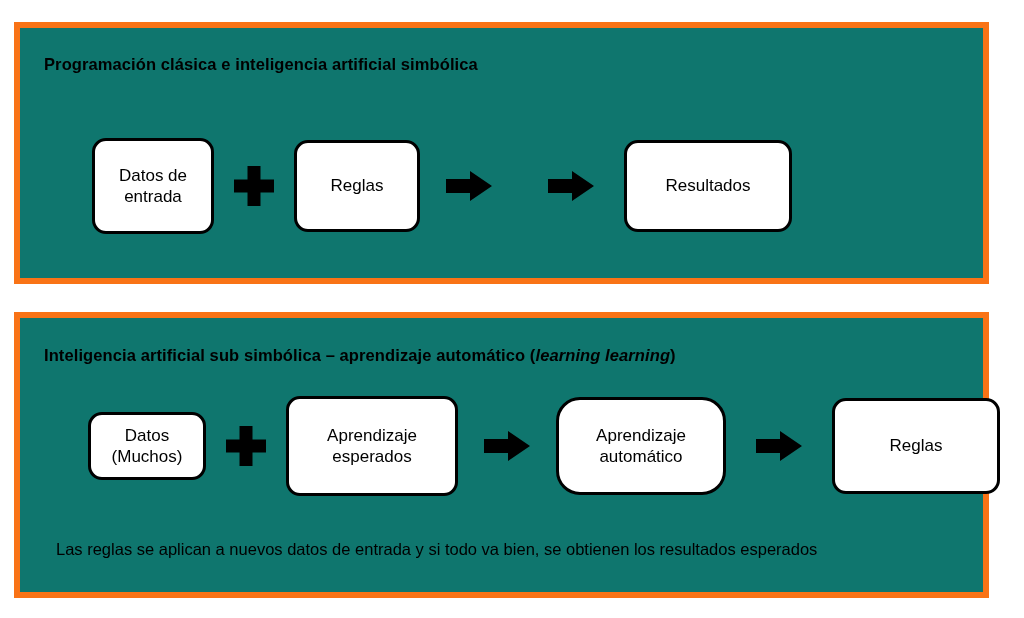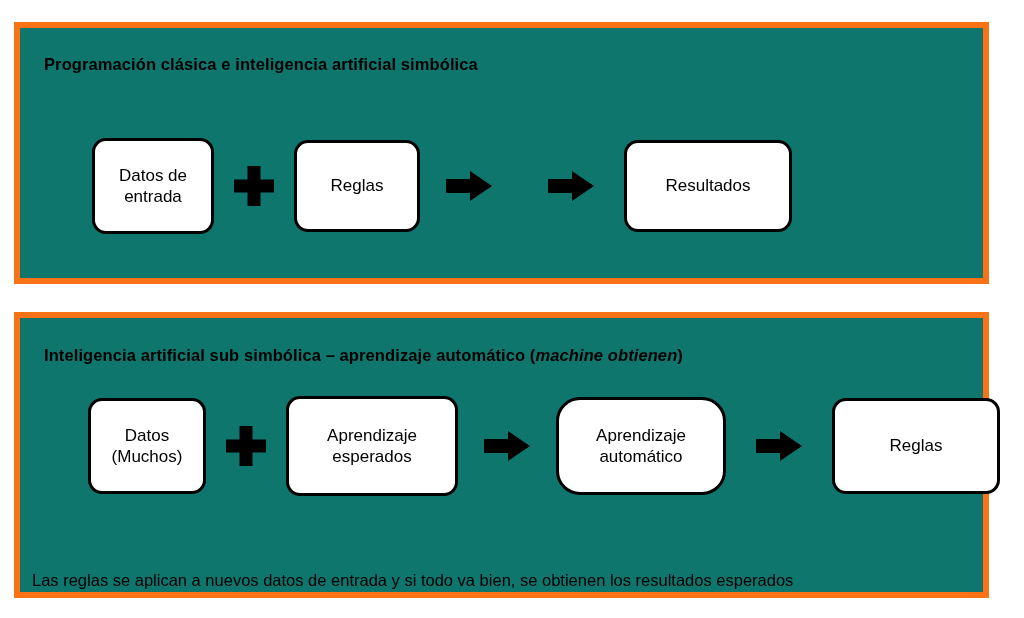--- a/index.html
+++ b/index.html
@@ -84,21 +84,21 @@
     padding: 4px 8px;
   }
 
   
   #flow-classic .n1 { width: 122px; height: 96px; }
   #flow-classic .n2 { width: 126px; height: 92px; }
   #flow-classic .n3 { width: 170px; height: 94px; }
   #flow-classic .n4 { width: 168px; height: 92px; }
 
   
-  #flow-ml .n1 { width: 118px; height: 96px; }
+  #flow-ml .n1 { width: 118px; height: 68px; }
   #flow-ml .n2 { width: 172px; height: 100px; }
   #flow-ml .n3 { width: 170px; height: 98px; border-radius: 24px; }
   #flow-ml .n4 { width: 168px; height: 96px; }
 
   .plus {
     width: 44px;
     height: 44px;
     position: relative;
     flex: 0 0 auto;
   }
@@ -128,25 +128,24 @@
     flex: 0 0 auto;
     display: block;
   }
 
   .gap-sm { width: 18px; flex: 0 0 auto; }
   .gap-md { width: 26px; flex: 0 0 auto; }
   .gap-lg { width: 30px; flex: 0 0 auto; }
 
   .footnote {
     position: absolute;
-    left: 12px;
+    left: 36px;
     top: 222px;
     font-size: 16.5px;
     white-space: nowrap;
-    margin-top: 31px;
   }
 </style>
 </head>
 <body>
 
 <div class="page">
 
   <div class="panel" id="panel-classic">
     <div class="panel-title">Programación clásica e inteligencia artificial simbólica</div>
 
@@ -176,21 +175,21 @@
       </svg>
       <div class="gap-lg"></div>
 
       <div class="node n4">
         <span>Resultados</span>
       </div>
     </div>
   </div>
 
   <div class="panel" id="panel-ml">
-    <div class="panel-title"><span>Inteligencia artificial sub simbólica – aprendizaje automático (</span><span class="ital">machine obtienen</span><span>)</span></div>
+    <div class="panel-title"><span>Inteligencia artificial sub simbólica – aprendizaje automático (</span><span class="ital">learning learning</span><span>)</span></div>
 
     <div class="flowrow" id="flow-ml">
       <div class="node n1">
         <span>Datos (Muchos)</span>
       </div>
 
       <div class="gap-sm"></div>
       <div class="plus"></div>
       <div class="gap-sm"></div>
 

